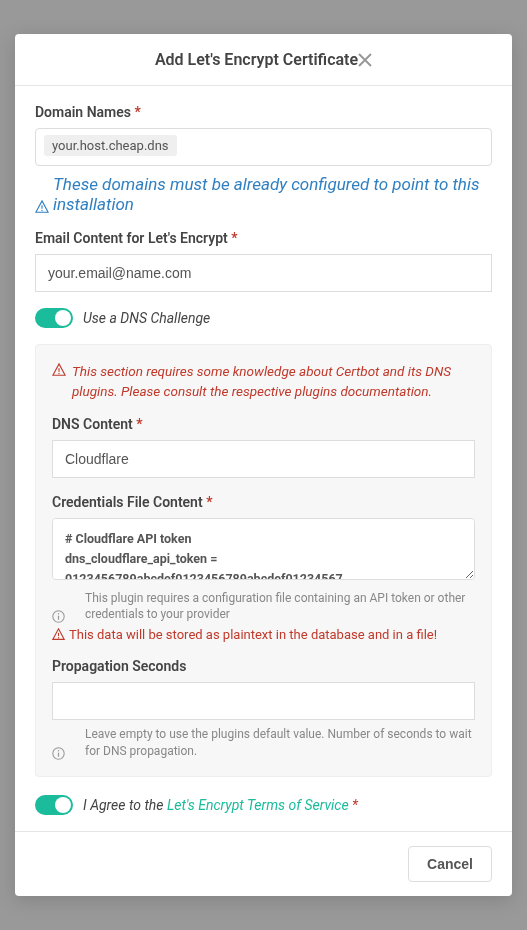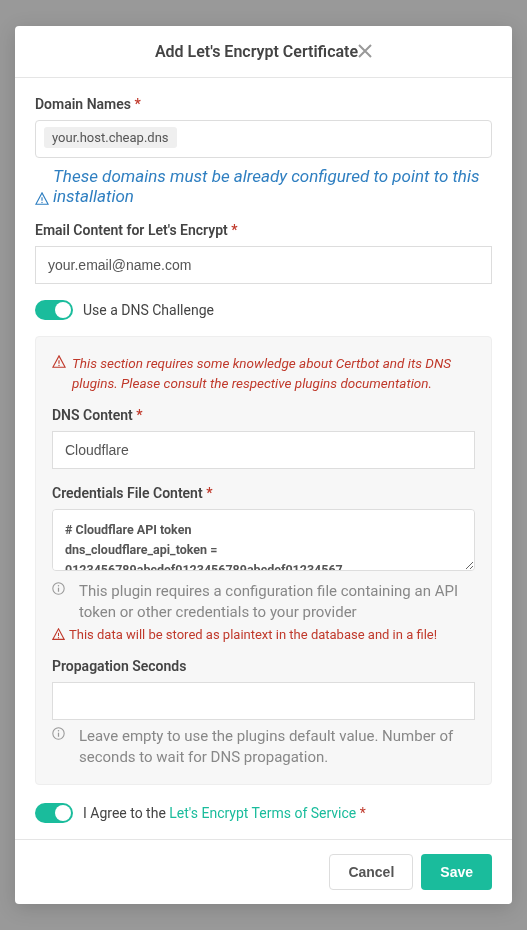--- a/index.html
+++ b/index.html
@@ -87,20 +87,21 @@
       padding: 10px 12px;
       font-size: 14px;
       color: #555;
       background: #fff;
     }
     .toggle-row {
       display: flex;
       align-items: center;
       gap: 10px;
       margin-bottom: 16px;
+      font-style: italic;
     }
     .toggle {
       width: 38px;
       height: 20px;
       background: #1abc9c;
       border-radius: 10px;
       position: relative;
       cursor: pointer;
       flex-shrink: 0;
     }
@@ -139,26 +140,26 @@
     .warning-inline {
       color: #c0392b;
       font-size: 13px;
       margin-top: 4px;
       display: flex;
       align-items: center;
       gap: 4px;
     }
     .hint-text {
       color: #888;
-      font-size: 15px;
+      font-size: 12px;
       margin-top: 6px;
       line-height: 1.4;
       display: flex;
-      align-items: flex-start;
-      gap: 14px;
+      align-items: flex-end;
+      gap: 20px;
     }
     .hint-text .icon { flex-shrink: 0; margin-top: 1px; }
     .textarea {
       width: 100%;
       border: 1px solid #ddd;
       border-radius: 4px;
       padding: 10px 12px;
       font-size: 12.5px;
       color: #555;
       background: #fff;
@@ -313,16 +314,15 @@
       <div class="toggle"></div>
       <span class="toggle-label">
         <span>I Agree to the </span><a href="#" class="tos-link">Let's Encrypt Terms of Service</a> <span class="required">*</span>
       </span>
     </div>
 
   </div>
 
   <div class="modal-footer">
     <button class="btn btn-cancel">Cancel</button>
-    <button class="btn btn-save">Save</button>
   </div>
 
 </div>
 
 </body></html>

